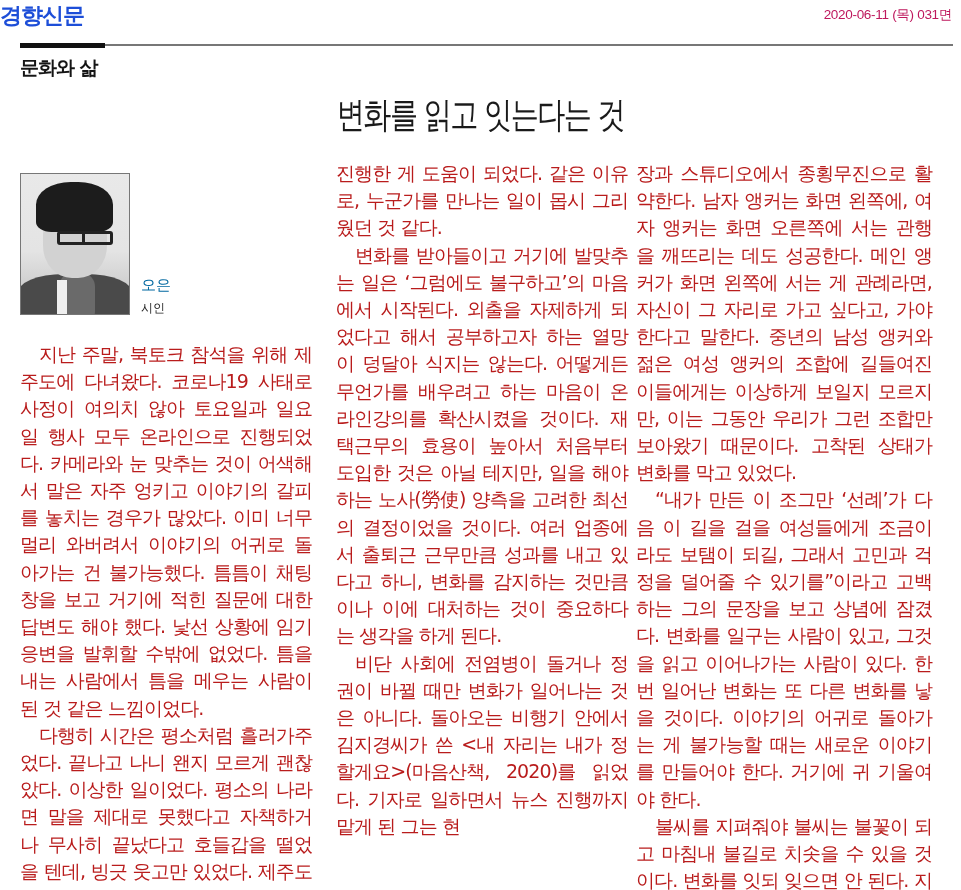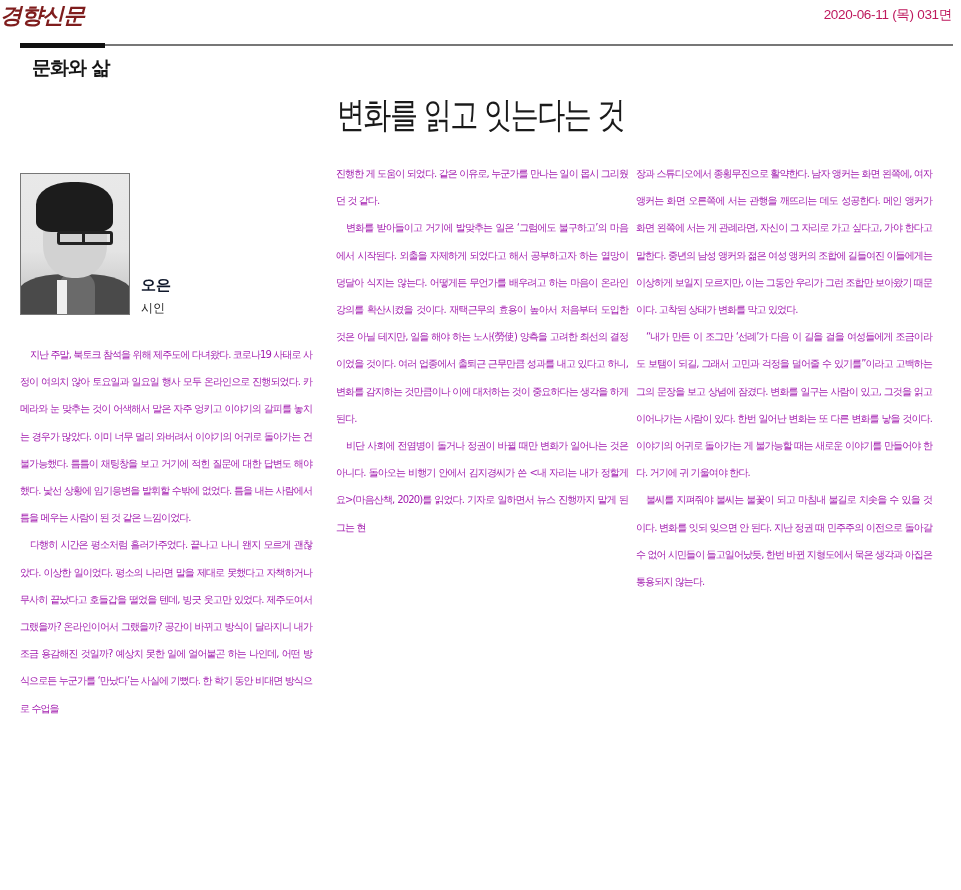--- a/index.html
+++ b/index.html
@@ -1,43 +1,43 @@
 <!DOCTYPE html>
 <html><head>
 <meta charset="utf-8">
 <style>
   * { margin: 0; padding: 0; box-sizing: border-box; }
   html, body { width: 961px; height: 890px; background: #ffffff; overflow: hidden; }
   body { position: relative; font-family: "DejaVu Sans", sans-serif; color: #2a2a2a; }
 
-  .masthead { position: absolute; left: 0; top: 0; font-family: "DejaVu Serif", serif; font-weight: bold; font-size: 22px; color: #7f1d1d; letter-spacing: -1px; line-height: 30px; font-style: italic; }
+  .masthead { position: absolute; left: 0; top: 0; font-family: "DejaVu Serif", serif; font-weight: bold; font-size: 22px; color: #1d4ed8; letter-spacing: -1px; line-height: 30px; }
   .dateline { position: absolute; right: 9px; top: 6px; font-family: "Liberation Sans", sans-serif; font-size: 13.5px; color: #be185d; letter-spacing: -0.3px; }
 
   .rule-thin { position: absolute; left: 20px; right: 8px; top: 44px; height: 2px; background: #777; }
   .rule-thick { position: absolute; left: 20px; top: 43px; width: 85px; height: 5px; background: #111; }
 
-  .section-label { position: absolute; left: 32px; top: 55px; font-family: "DejaVu Sans", sans-serif; font-weight: bold; font-size: 19px; color: #151515; letter-spacing: -1px; }
+  .section-label { position: absolute; left: 20px; top: 55px; font-family: "DejaVu Sans", sans-serif; font-weight: bold; font-size: 19px; color: #151515; letter-spacing: -1px; }
 
   .headline { position: absolute; left: 0; right: 0; top: 90px; text-align: center; font-family: "DejaVu Sans", sans-serif; font-size: 36px; font-weight: normal; color: #1a1a1a; letter-spacing: -2px; line-height: 50px; transform: scaleX(0.78); transform-origin: center; }
 
   .byline { position: absolute; left: 20px; top: 173px; width: 300px; height: 150px; }
   .photo { position: absolute; left: 0; top: 0; width: 110px; height: 142px; border: 1px solid #777; background: linear-gradient(180deg, #e9e9e9 0%, #e4e4e4 55%, #bdbdbd 100%); overflow: hidden; }
   .photo .hair { position: absolute; left: 15px; top: 8px; width: 77px; height: 50px; background: #1c1c1c; border-radius: 45% 45% 20% 20%; }
   .photo .face { position: absolute; left: 22px; top: 32px; width: 64px; height: 72px; background: #d2d2d2; border-radius: 40% 40% 45% 45%; }
   .photo .glasses { position: absolute; left: 36px; top: 57px; width: 56px; height: 14px; border: 3px solid #222; border-radius: 3px; background: transparent; }
   .photo .glasses::after { content: ""; position: absolute; left: 22px; top: -3px; width: 4px; height: 14px; background: #fff0; border-left: 3px solid #222; }
   .photo .jacket { position: absolute; left: -4px; top: 100px; width: 116px; height: 50px; background: #4a4a4a; border-radius: 40% 40% 0 0; }
   .photo .scarf { position: absolute; left: 38px; top: 100px; width: 36px; height: 42px; background: #6a6a6a; border-radius: 30% 30% 10% 10%; }
   .photo .shirt { position: absolute; left: 36px; top: 106px; width: 10px; height: 36px; background: #efefef; }
 
-  .author-name { position: absolute; left: 121px; top: 103px; font-family: "DejaVu Sans", sans-serif; font-weight: bold; font-size: 15px; color: #0f172a; }
+  .author-name { position: absolute; left: 121px; top: 103px; font-family: "DejaVu Sans", sans-serif; font-weight: normal; font-size: 15px; color: #0369a1; }
   .author-title { position: absolute; left: 121px; top: 127px; font-family: "DejaVu Sans", sans-serif; font-size: 12px; color: #222; }
 
   .col { position: absolute; top: 0; }
-  .col p { font-family: "DejaVu Sans", sans-serif; font-size: 10px; line-height: 27.2px; color: #a21caf; letter-spacing: -0.9px; text-align: justify; text-indent: 1em; }
+  .col p { font-family: "DejaVu Sans", sans-serif; font-size: 19px; line-height: 27.2px; color: #b91c1c; letter-spacing: -0.9px; text-align: justify; text-indent: 1em; }
   .col .cont { text-indent: 0; }
 
   .col-1 { left: 20px; top: 341px; width: 292px; }
   .col-2 { left: 336px; top: 160px; width: 292px; }
   .col-3 { left: 636px; top: 160px; width: 296px; }
 </style>
 </head>
 <body>
 
 <div class="masthead">경향신문</div>

